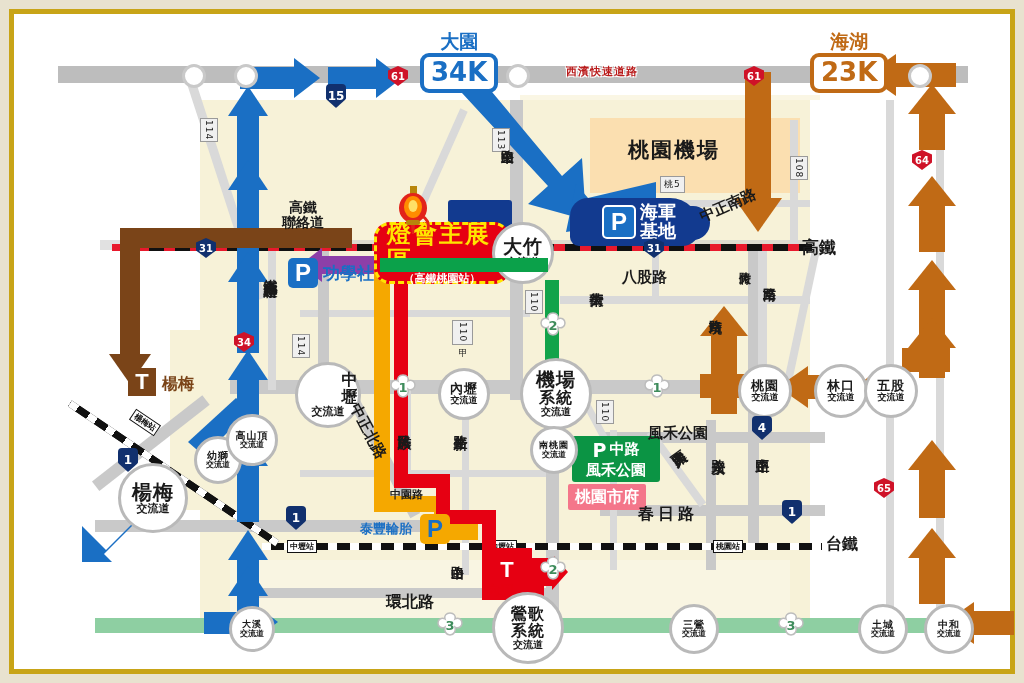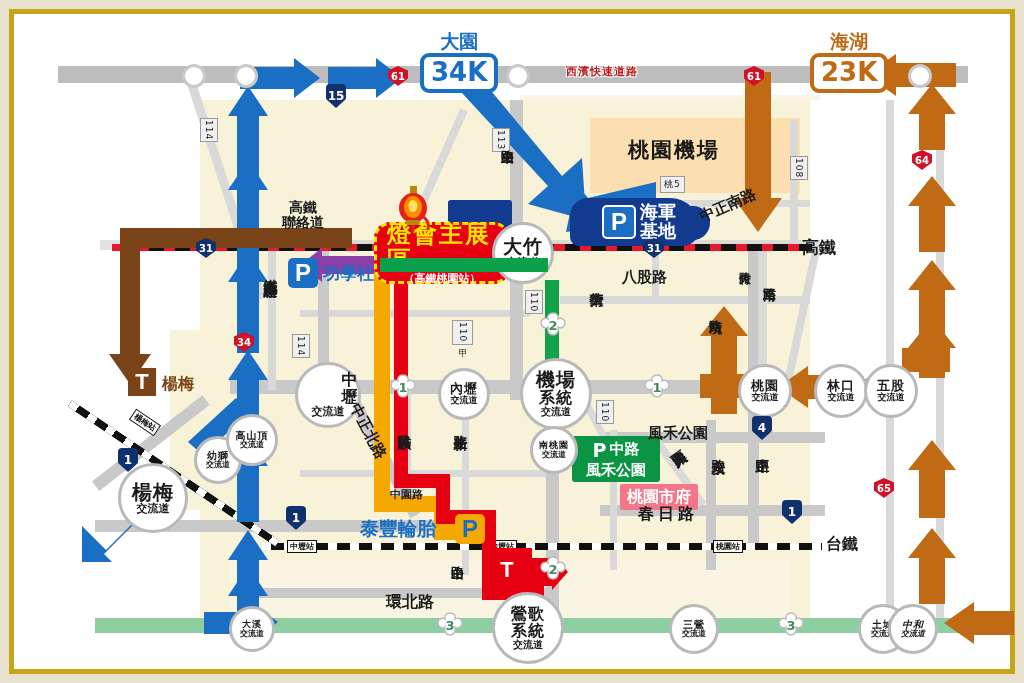--- a/index.html
+++ b/index.html
@@ -359,37 +359,37 @@
   <div class="kmbox" style="left:810px;top:32px;color:#c06a15;">
     <div class="kmcity" style="font-size:19px;">海湖</div>
     <div class="kmval" style="font-size:26px;">23K</div>
   </div>
 
   <div class="pbadge" style="left:288px;top:258px;">
     <div class="psq" style="background:#1a6fc4;">P</div>
     <div style="color:#1a6fc4;font-size:17px;font-weight:bold;margin-left:5px;">功學社</div>
   </div>
   <div class="pbadge" style="left:360px;top:514px;">
-    <div style="color:#1a6fc4;font-size:19px;font-weight:bold;margin-right:19px;">泰豐輪胎</div>
+    <div style="color:#1a6fc4;font-size:13px;font-weight:bold;margin-right:8px;">泰豐輪胎</div>
     <div class="psq" style="background:#f5a800;color:#1a6fc4;">P</div>
   </div>
   <div class="box-green" style="left:572px;top:436px;width:88px;height:46px;">
     <div style="display:flex;align-items:center;font-size:15px;">
       <span style="font-size:19px;margin-right:3px;">P</span>
       <span>中路</span>
     </div>
     <div style="font-size:15px;font-family:Liberation Serif, serif;">風禾公園</div>
   </div>
 
   <div class="tbadge" style="left:128px;top:368px;background:#7a4418;">T</div>
   <div class="lbl" style="left:162px;top:374px;font-size:16px;color:#7a4418;">楊梅</div>
   <div class="tbadge" style="left:493px;top:556px;background:#e60012;">T</div>
   <div class="lbl" style="left:487px;top:582px;font-size:13px;color:#e60012;">內壢</div>
 
-  <div class="box-pink" style="left:620px;top:484px;width:78px;height:26px;font-size:16px;">
+  <div class="box-pink" style="left:568px;top:484px;width:78px;height:26px;font-size:16px;">
     <span>桃園市府</span>
   </div>
 
   <div class="node" style="left:492px;top:222px;width:56px;height:56px;">
     <div class="n1" style="font-size:19px;">大竹</div>
     <div class="n2" style="font-size:11px;">交流道</div>
   </div>
   <div class="node" style="left:295px;top:362px;width:60px;height:60px;">
     <div class="n1" style="font-size:16px;margin-left:44px;">中壢</div>
     <div class="n2" style="font-size:11px;">交流道</div>
@@ -441,21 +441,21 @@
     <div class="n2" style="font-size:8px;">交流道</div>
   </div>
   <div class="node" style="left:669px;top:604px;width:44px;height:44px;">
     <div class="n1" style="font-size:10px;">三鶯</div>
     <div class="n2" style="font-size:8px;">交流道</div>
   </div>
   <div class="node" style="left:858px;top:604px;width:44px;height:44px;">
     <div class="n1" style="font-size:10px;">土城</div>
     <div class="n2" style="font-size:8px;">交流道</div>
   </div>
-  <div class="node" style="left:888px;top:604px;width:44px;height:44px;font-style:italic;">
+  <div class="node" style="left:924px;top:604px;width:44px;height:44px;">
     <div class="n1" style="font-size:10px;">中和</div>
     <div class="n2" style="font-size:8px;">交流道</div>
   </div>
 
   <div style="position:absolute;left:182px;top:64px;width:18px;height:18px;border-radius:50%;background:#fff;border:3px solid #c9c9c9;"></div>
   <div style="position:absolute;left:234px;top:64px;width:18px;height:18px;border-radius:50%;background:#fff;border:3px solid #c9c9c9;"></div>
   <div style="position:absolute;left:506px;top:64px;width:18px;height:18px;border-radius:50%;background:#fff;border:3px solid #c9c9c9;"></div>
   <div style="position:absolute;left:908px;top:64px;width:18px;height:18px;border-radius:50%;background:#fff;border:3px solid #c9c9c9;"></div>
 
   <div class="shield-fw" style="left:326px;top:84px;">15</div>

